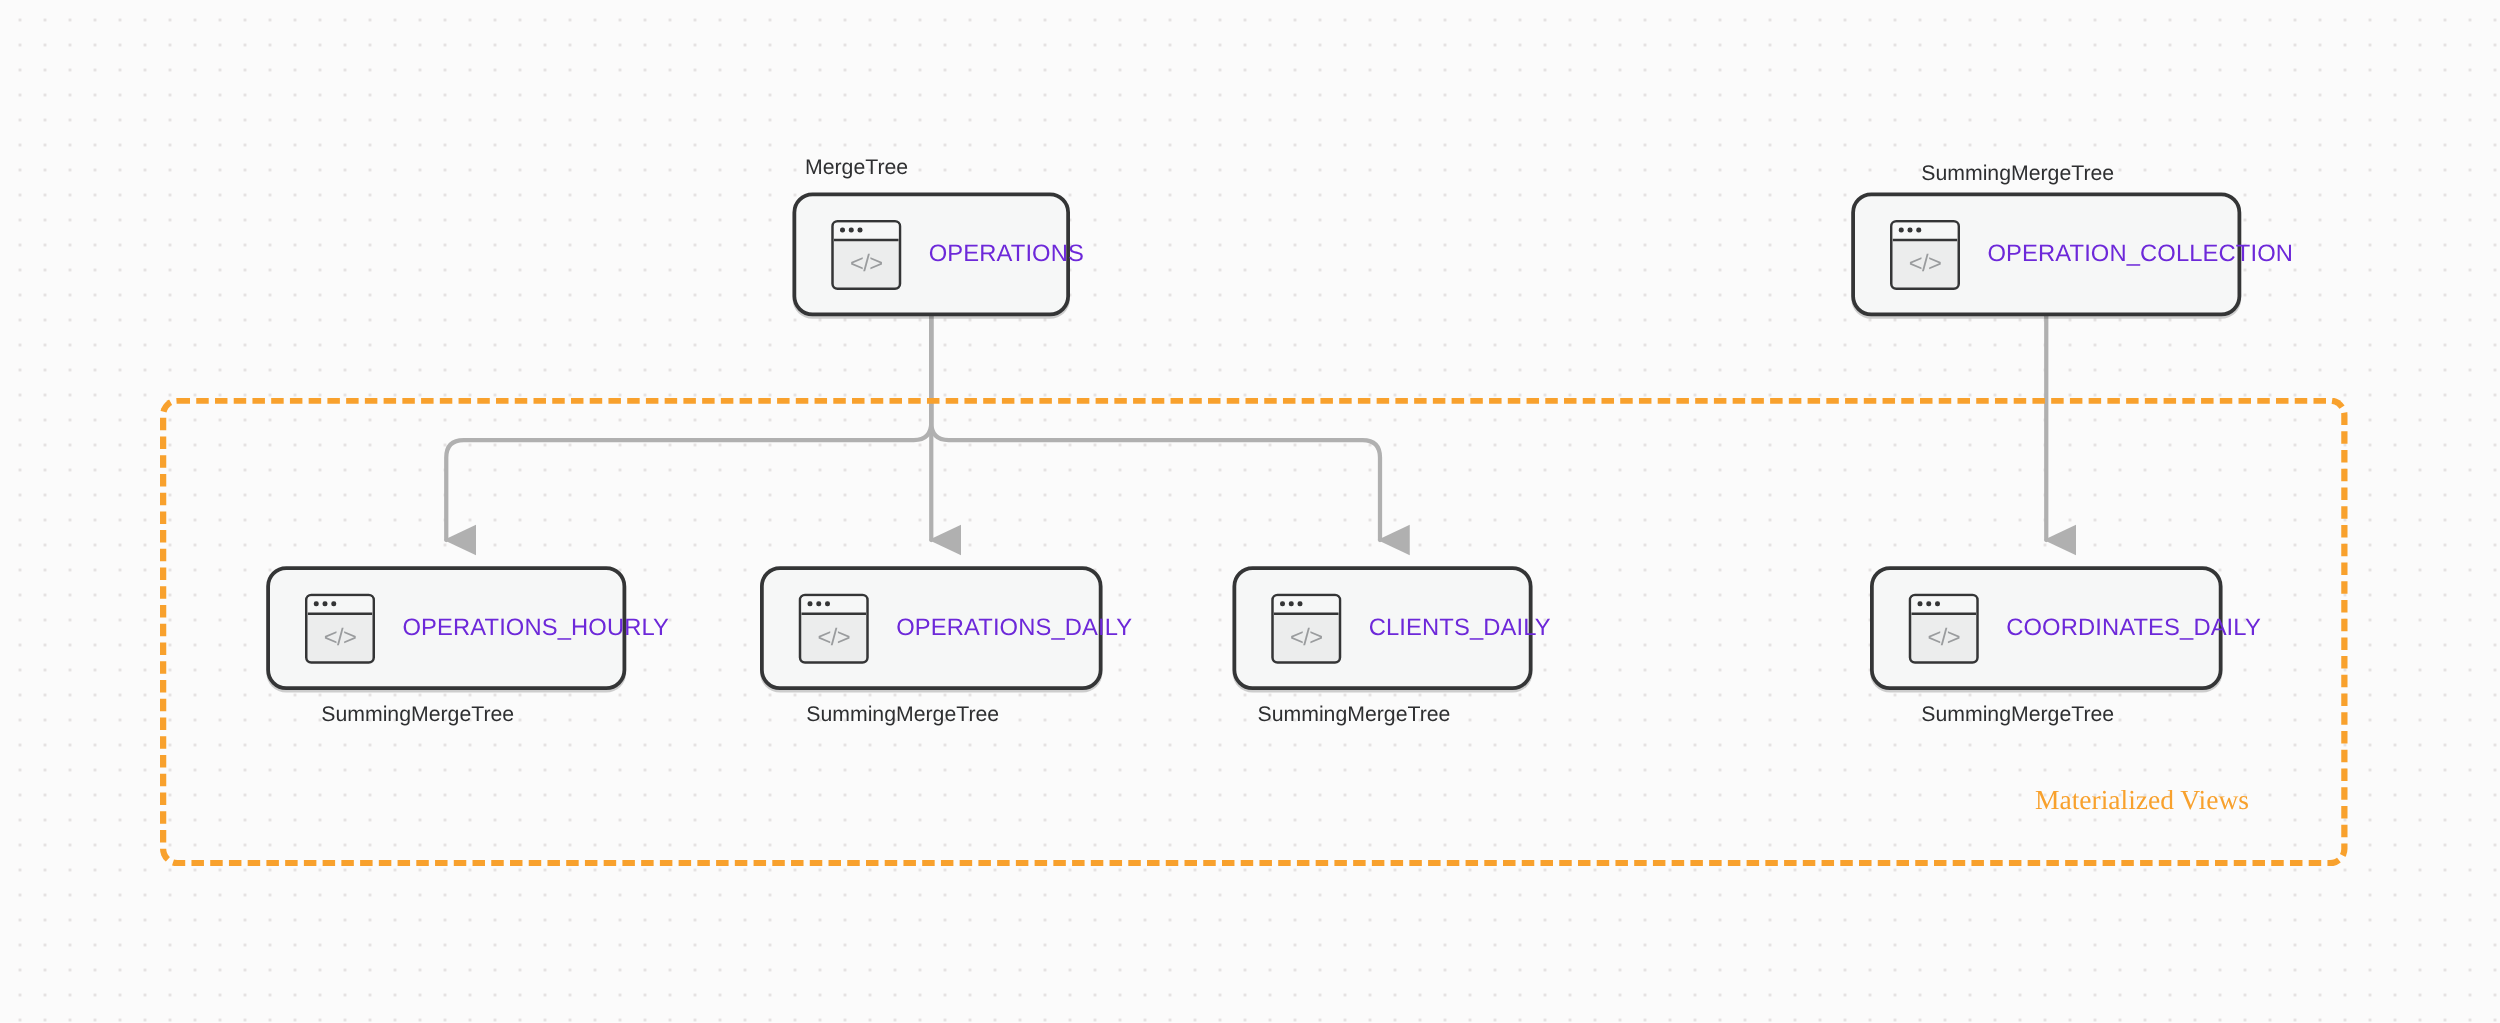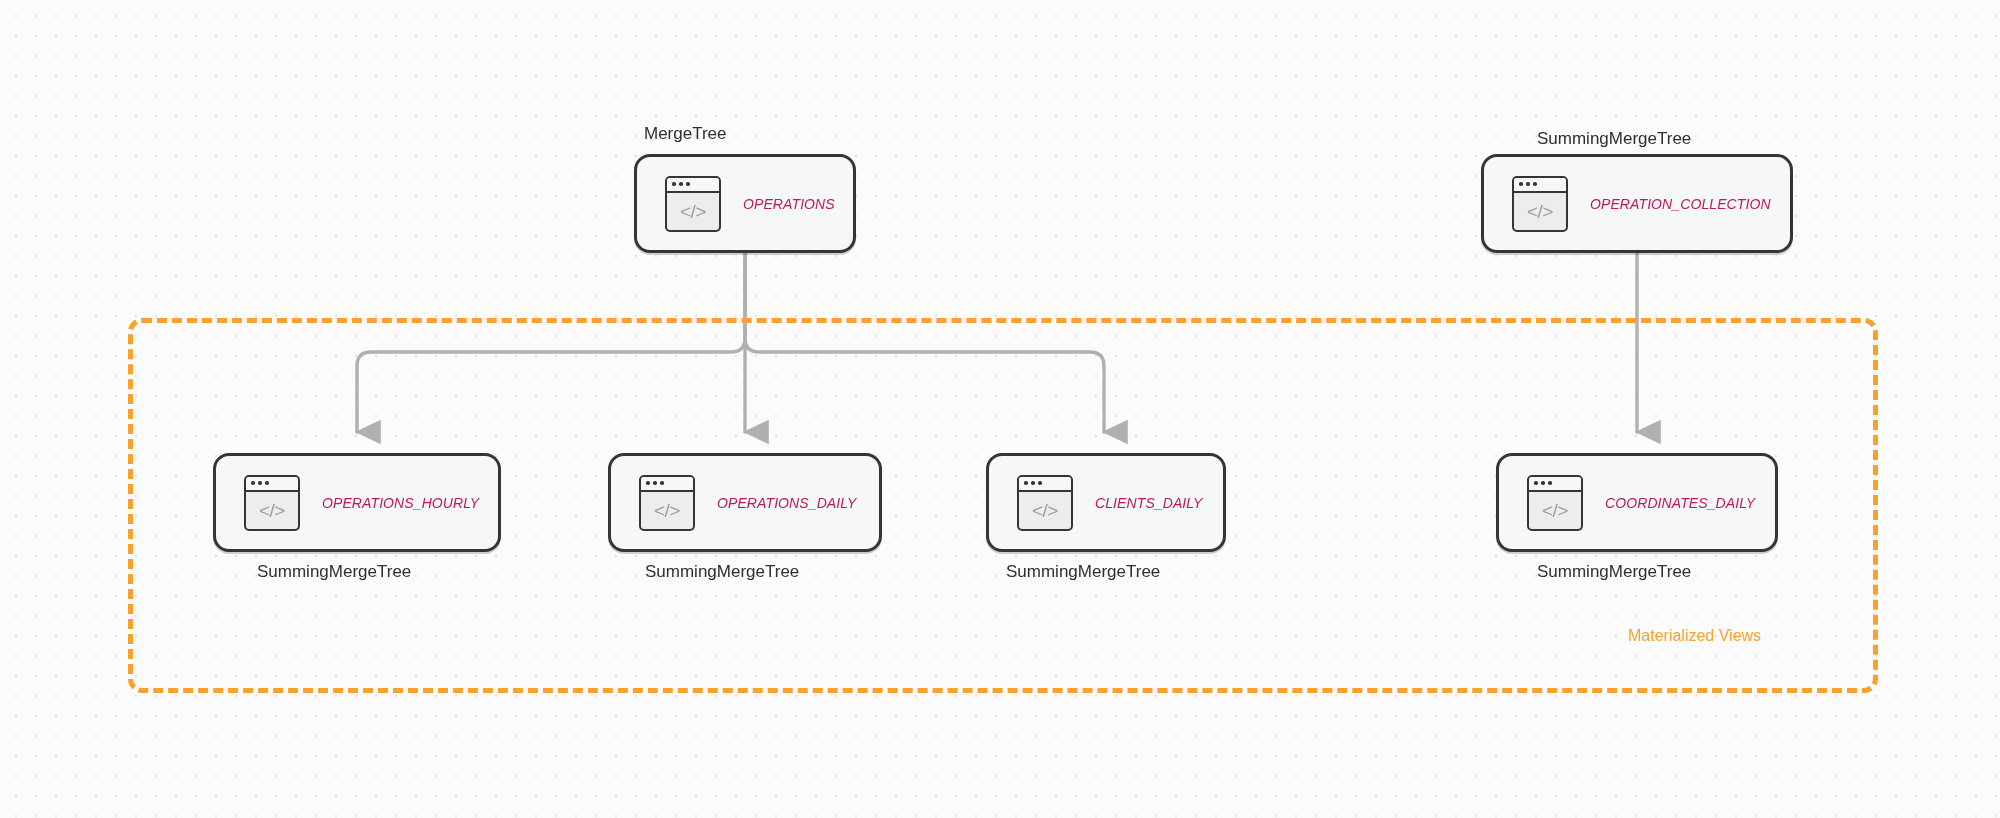--- a/index.html
+++ b/index.html
@@ -34,22 +34,22 @@
   .mv-group {
     position: absolute;
     border: 5px dashed #f8a12d;
     border-radius: 14px;
     z-index: 2;
     background: transparent;
   }
   .mv-label {
     position: absolute;
     color: #f8a12d;
-    font-size: 16px;
-    font-family: Liberation Sans, sans-serif;
+    font-size: 22px;
+    font-family: Liberation Serif, serif;
     white-space: nowrap;
     z-index: 4;
   }
 
   
   .node {
     position: absolute;
     display: flex;
     align-items: center;
     background: #f6f7f7;
@@ -97,23 +97,22 @@
     font-size: 19px;
     font-weight: 400;
     color: #9a9c9e;
     letter-spacing: -0.5px;
     line-height: 1;
   }
 
   .node-title {
     margin-left: 22px;
     font-family: "Liberation Sans", sans-serif;
-    font-style: italic;
-    font-size: 14px;
-    color: #be185d;
+    font-size: 19px;
+    color: #6d28d9;
     white-space: nowrap;
     letter-spacing: 0.1px;
   }
 
   
   .engine-label {
     position: absolute;
     font-family: "Liberation Sans", sans-serif;
     font-size: 17px;
     color: #2e2f31;

